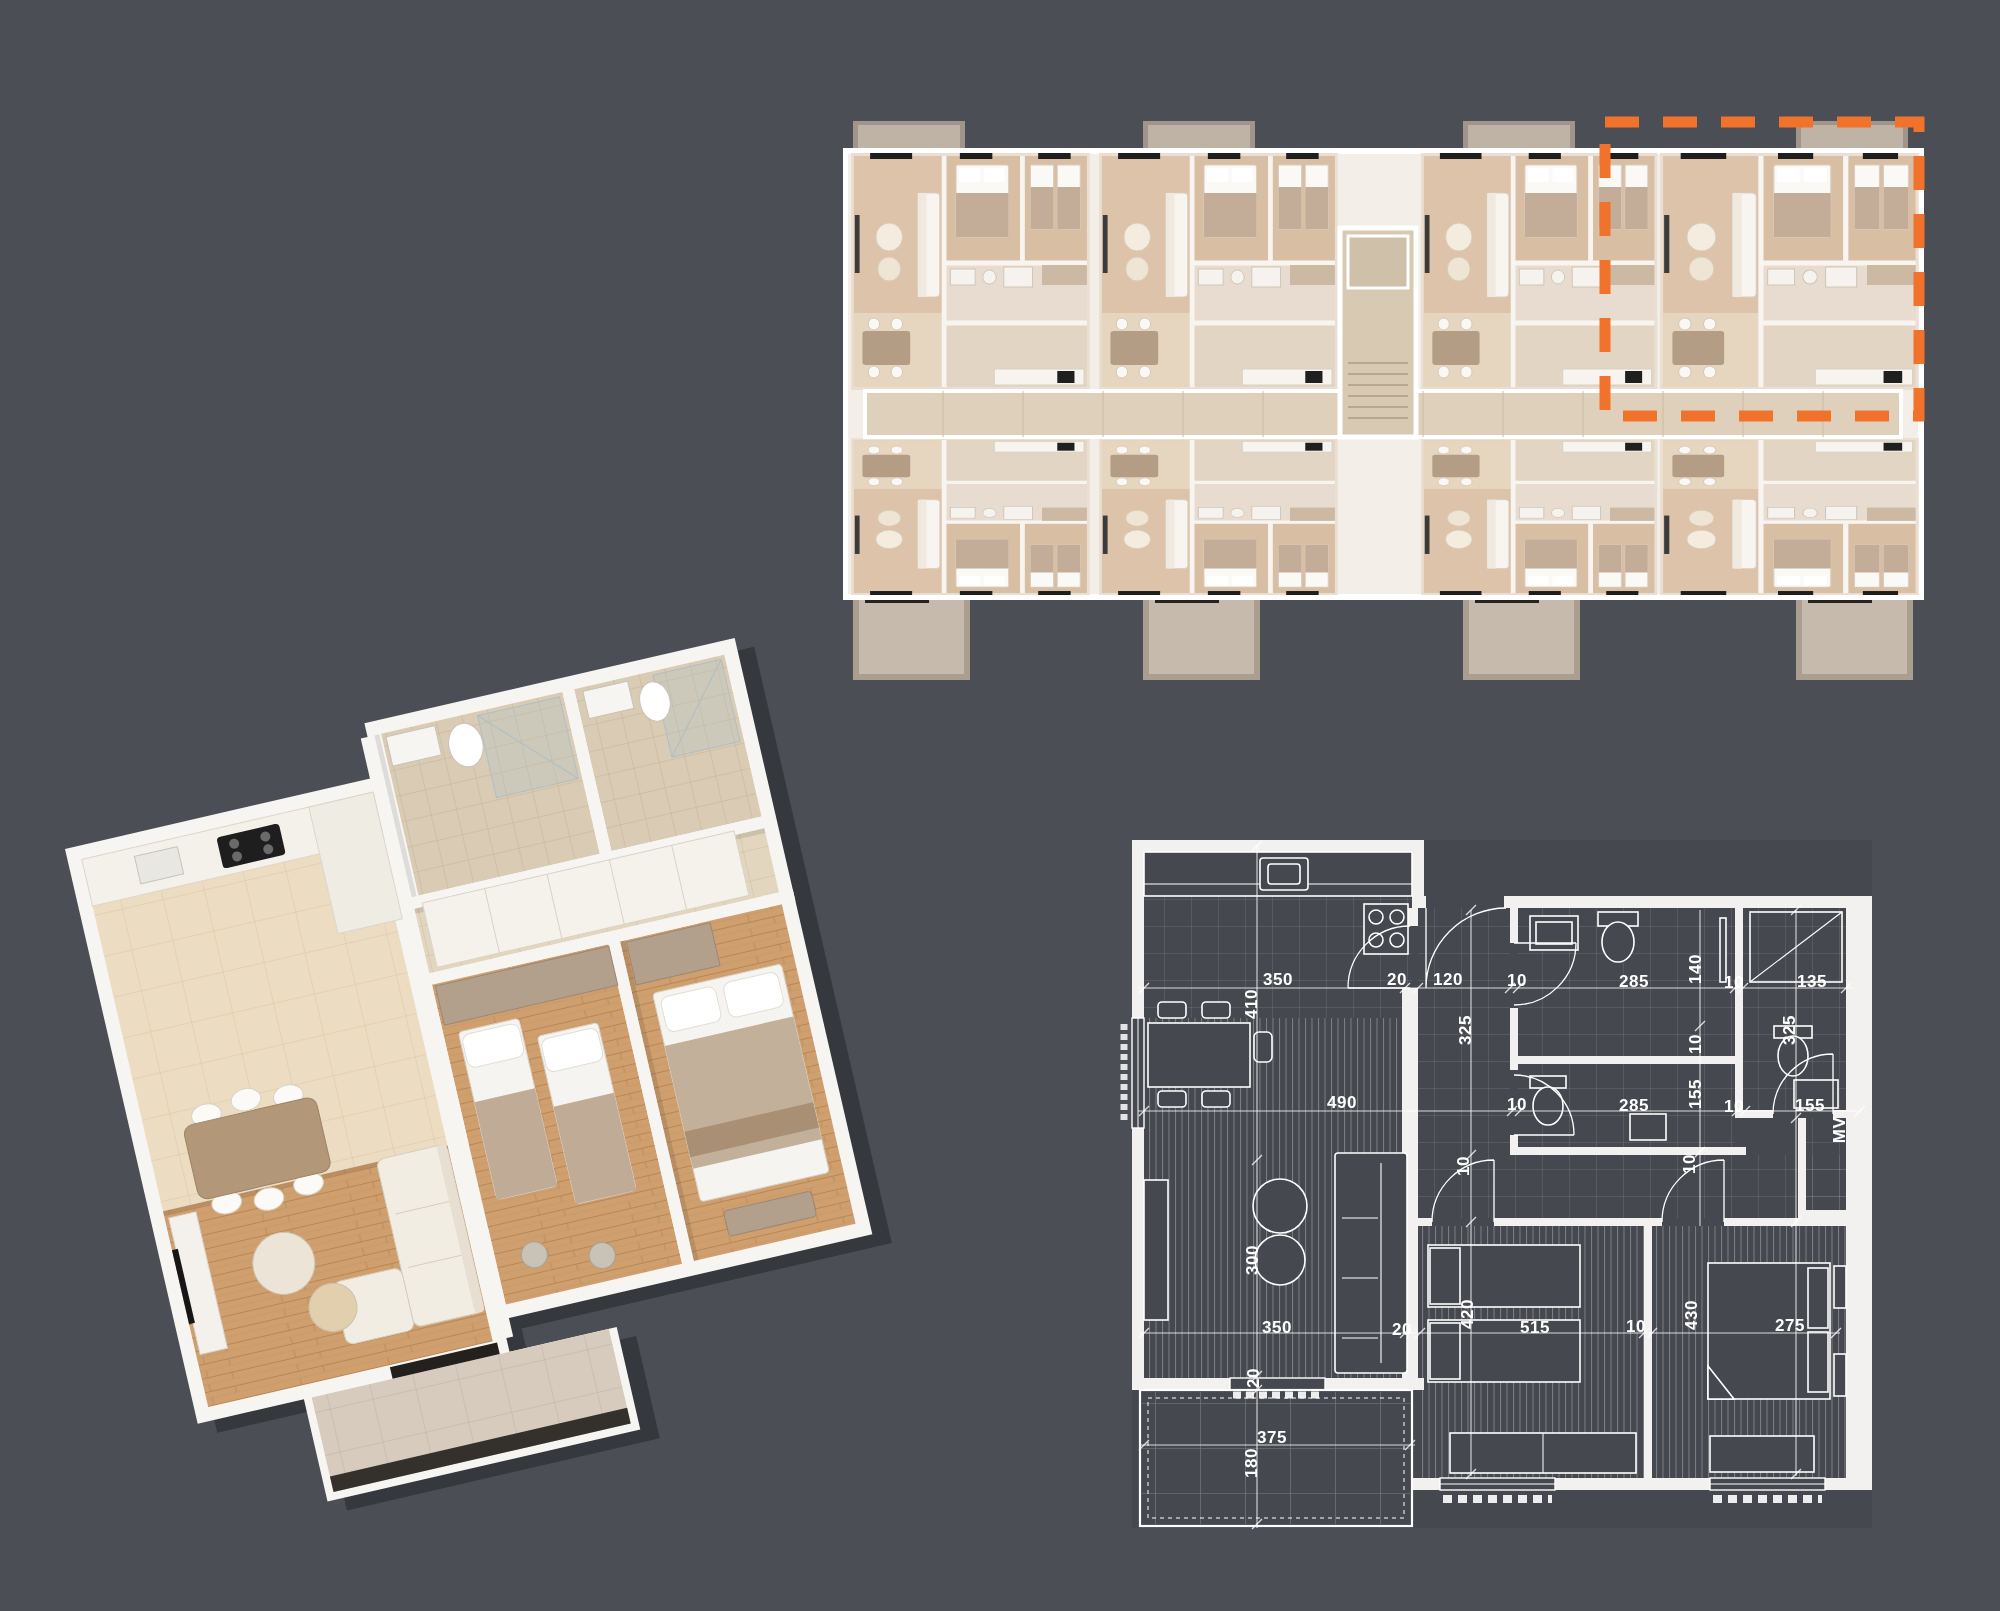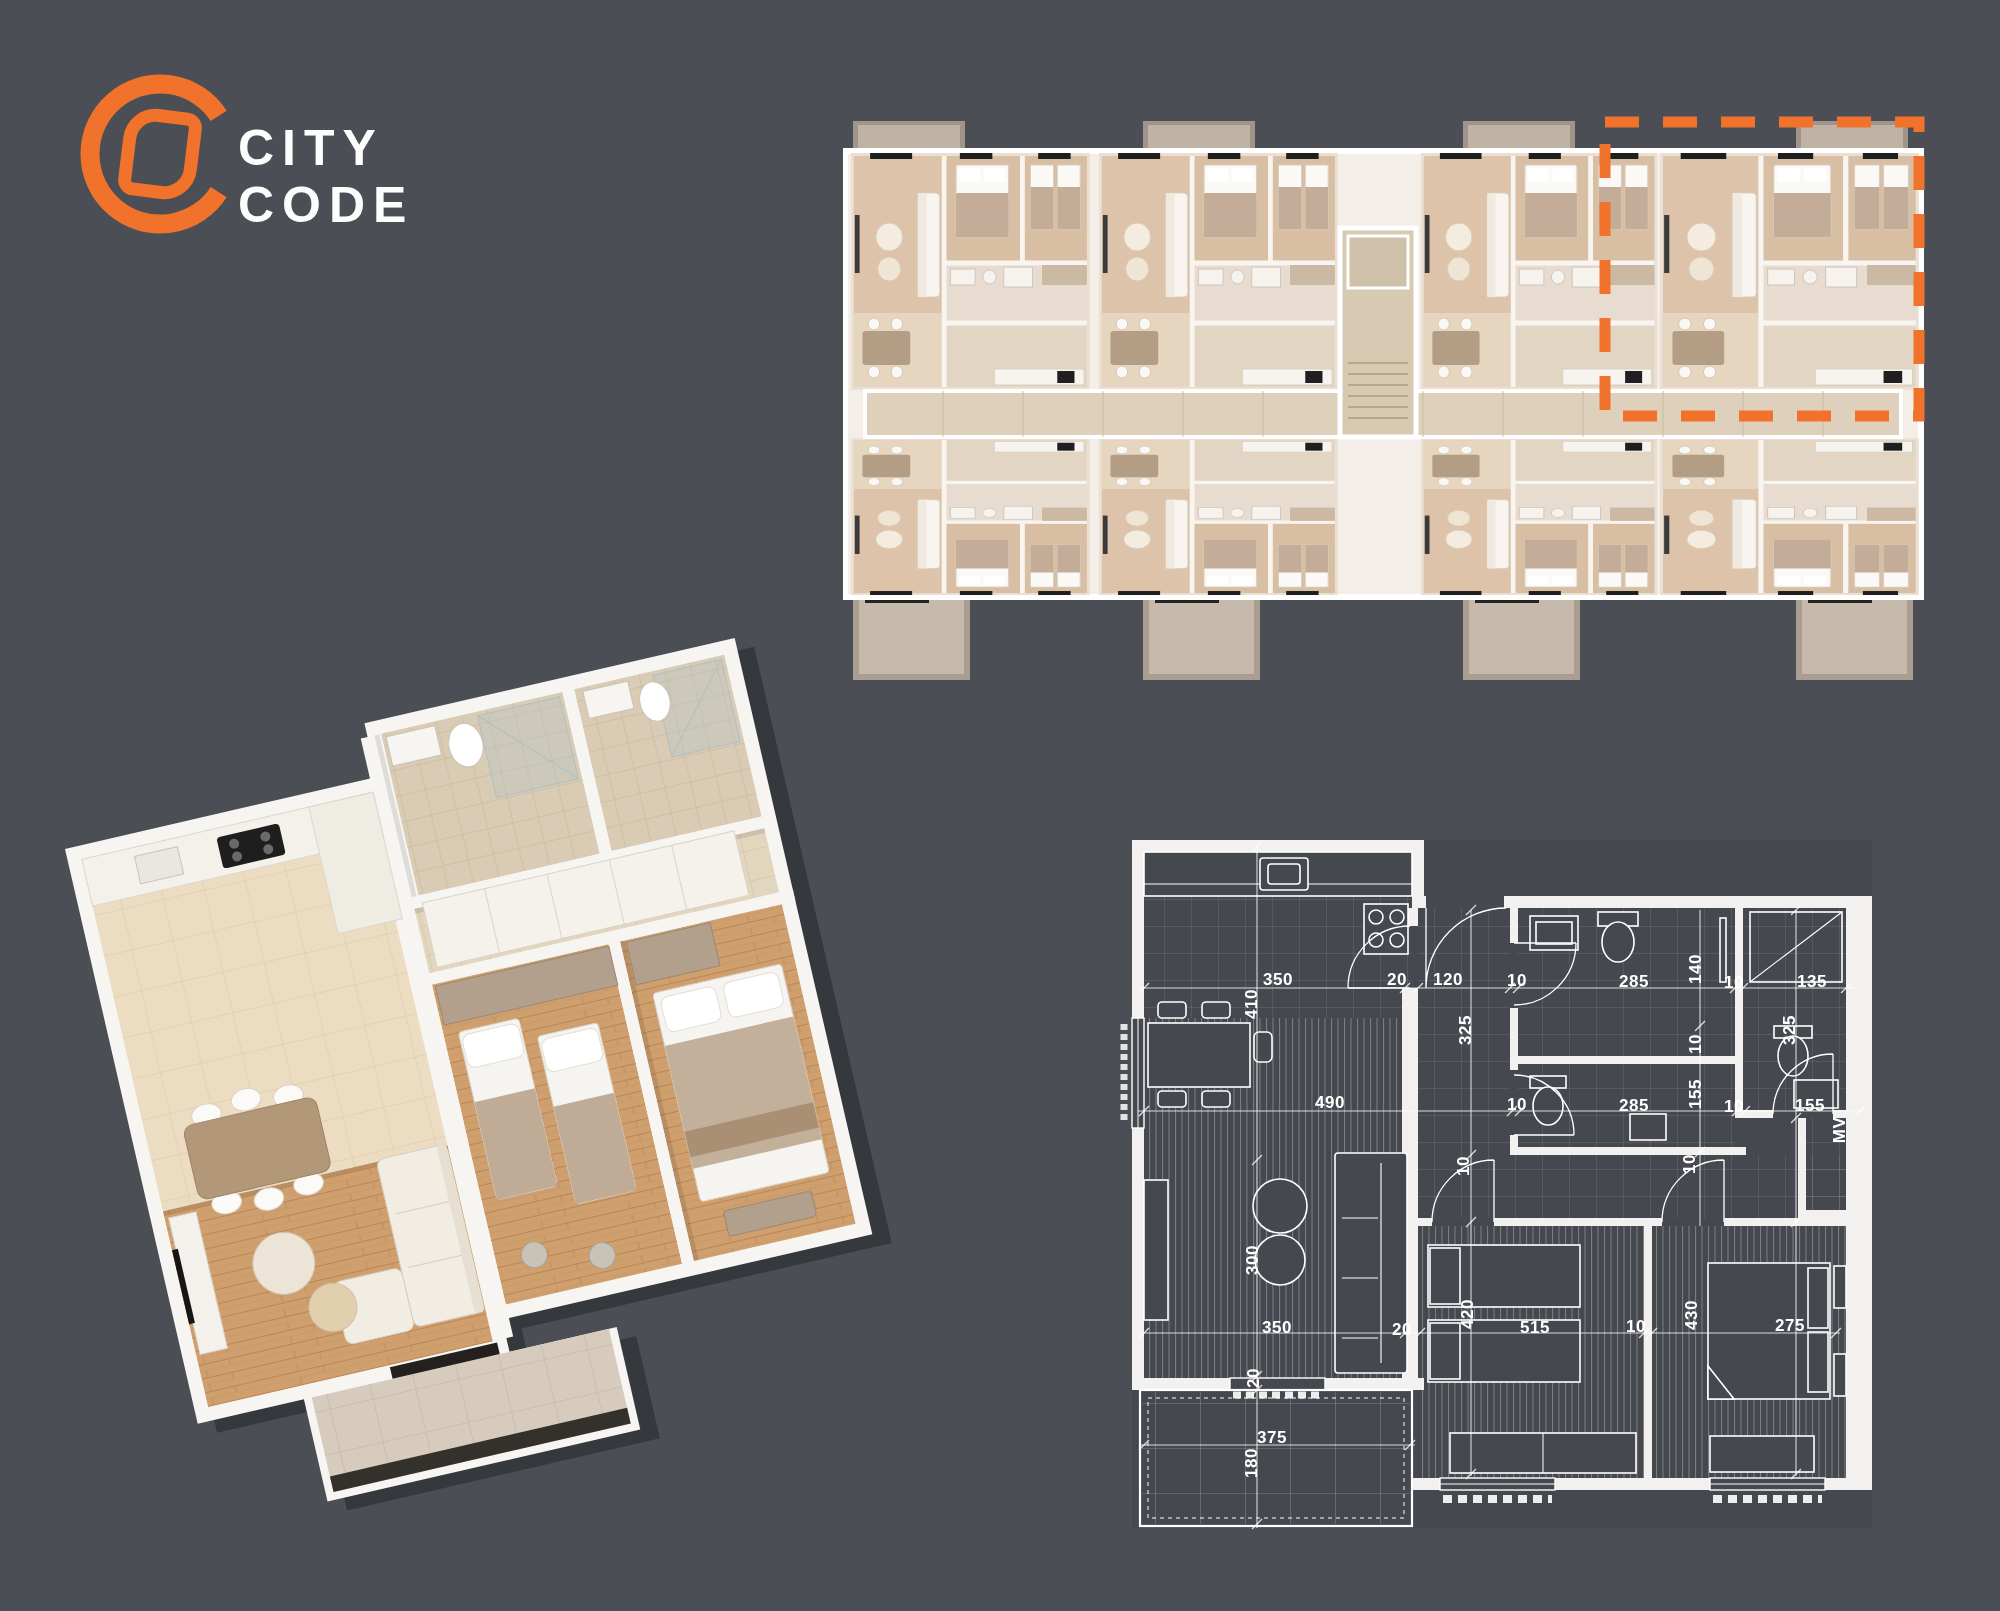--- a/index.html
+++ b/index.html
@@ -27,30 +27,20 @@
   .dim{position:absolute;transform:translate(-50%,-50%);color:#fff;
        font-family:"Liberation Sans",sans-serif;font-size:17px;font-weight:bold;
        letter-spacing:0.5px;white-space:nowrap;}
   .accent-stroke{stroke:var(--accent);}
 </style>
 </head>
 <body>
 
 <div class="canvas">
 
-  <div class="logo">
-    <svg width="170" height="170" viewBox="0 0 170 170">
-      <path class="accent-stroke" d="M138.7,43.9 A70,70 0 1 0 138.7,120.1" fill="none" stroke-width="19"></path>
-      <path class="accent-stroke" d="M 74,44 H 103 A 9,9 0 0 1 112,53 V 94 A 26,26 0 0 1 86,120 H 57 A 9,9 0 0 1 48,111 V 70 A 26,26 0 0 1 74,44 Z" fill="none" stroke-width="13" transform="rotate(7 80 82)"></path>
-    </svg>
-    <div class="logo-text">
-      <span>CITY</span>
-      <span>CODE</span>
-    </div>
-  </div>
 
   <svg class="building" viewBox="0 0 1082 565">
     <defs>
 
       <g id="apt">
         <rect x="0" y="0" width="250" height="237" fill="#eadfd2"></rect>
         <rect x="3" y="3" width="93" height="231" fill="#dcc3a9"></rect>
         <rect x="3" y="160" width="93" height="74" fill="#e6d5bf"></rect>
         <rect x="98" y="3" width="79" height="105" fill="#d8bea3"></rect>
         <rect x="181" y="3" width="66" height="105" fill="#d8bea3"></rect>
@@ -482,21 +472,21 @@
         <span class="dim" style="left: 142px; top: 186px; transform: translate(-50%, -50%) rotate(-90deg);">410</span>
         <span class="dim" style="left: 287px; top: 162px; transform: translate(-50%, -50%) rotate(0deg);">20</span>
         <span class="dim" style="left: 338px; top: 162px; transform: translate(-50%, -50%) rotate(0deg);">120</span>
         <span class="dim" style="left: 407px; top: 163px; transform: translate(-50%, -50%) rotate(0deg);">10</span>
         <span class="dim" style="left: 524px; top: 164px; transform: translate(-50%, -50%) rotate(0deg);">285</span>
         <span class="dim" style="left: 586px; top: 151px; transform: translate(-50%, -50%) rotate(-90deg);">140</span>
         <span class="dim" style="left: 624px; top: 165px; transform: translate(-50%, -50%) rotate(0deg);">10</span>
         <span class="dim" style="left: 690px; top: 164px; transform: translate(-50%, -50%) rotate(0deg); padding-left: 24px;">135</span>
         <span class="dim" style="left: 356px; top: 212px; transform: translate(-50%, -50%) rotate(-90deg);">325</span>
         <span class="dim" style="left: 680px; top: 212px; transform: translate(-50%, -50%) rotate(-90deg);">325</span>
-        <span class="dim" style="left: 220px; top: 285px; transform: translate(-50%, -50%) rotate(0deg);">490</span>
+        <span class="dim" style="left: 232px; top: 285px; transform: translate(-50%, -50%) rotate(0deg);">490</span>
         <span class="dim" style="left: 407px; top: 287px; transform: translate(-50%, -50%) rotate(0deg);">10</span>
         <span class="dim" style="left: 524px; top: 288px; transform: translate(-50%, -50%) rotate(0deg);">285</span>
         <span class="dim" style="left: 586px; top: 226px; transform: translate(-50%, -50%) rotate(-90deg);">10</span>
         <span class="dim" style="left: 586px; top: 276px; transform: translate(-50%, -50%) rotate(-90deg);">155</span>
         <span class="dim" style="left: 624px; top: 289px; transform: translate(-50%, -50%) rotate(0deg);">10</span>
         <span class="dim" style="left: 700px; top: 288px; transform: translate(-50%, -50%) rotate(0deg);">155</span>
         <span class="dim" style="left: 730px; top: 312px; transform: translate(-50%, -50%) rotate(-90deg);">MV</span>
         <span class="dim" style="left: 354px; top: 348px; transform: translate(-50%, -50%) rotate(-90deg);">10</span>
         <span class="dim" style="left: 580px; top: 346px; transform: translate(-50%, -50%) rotate(-90deg);">10</span>
         <span class="dim" style="left: 143px; top: 442px; transform: translate(-50%, -50%) rotate(-90deg);">300</span>

